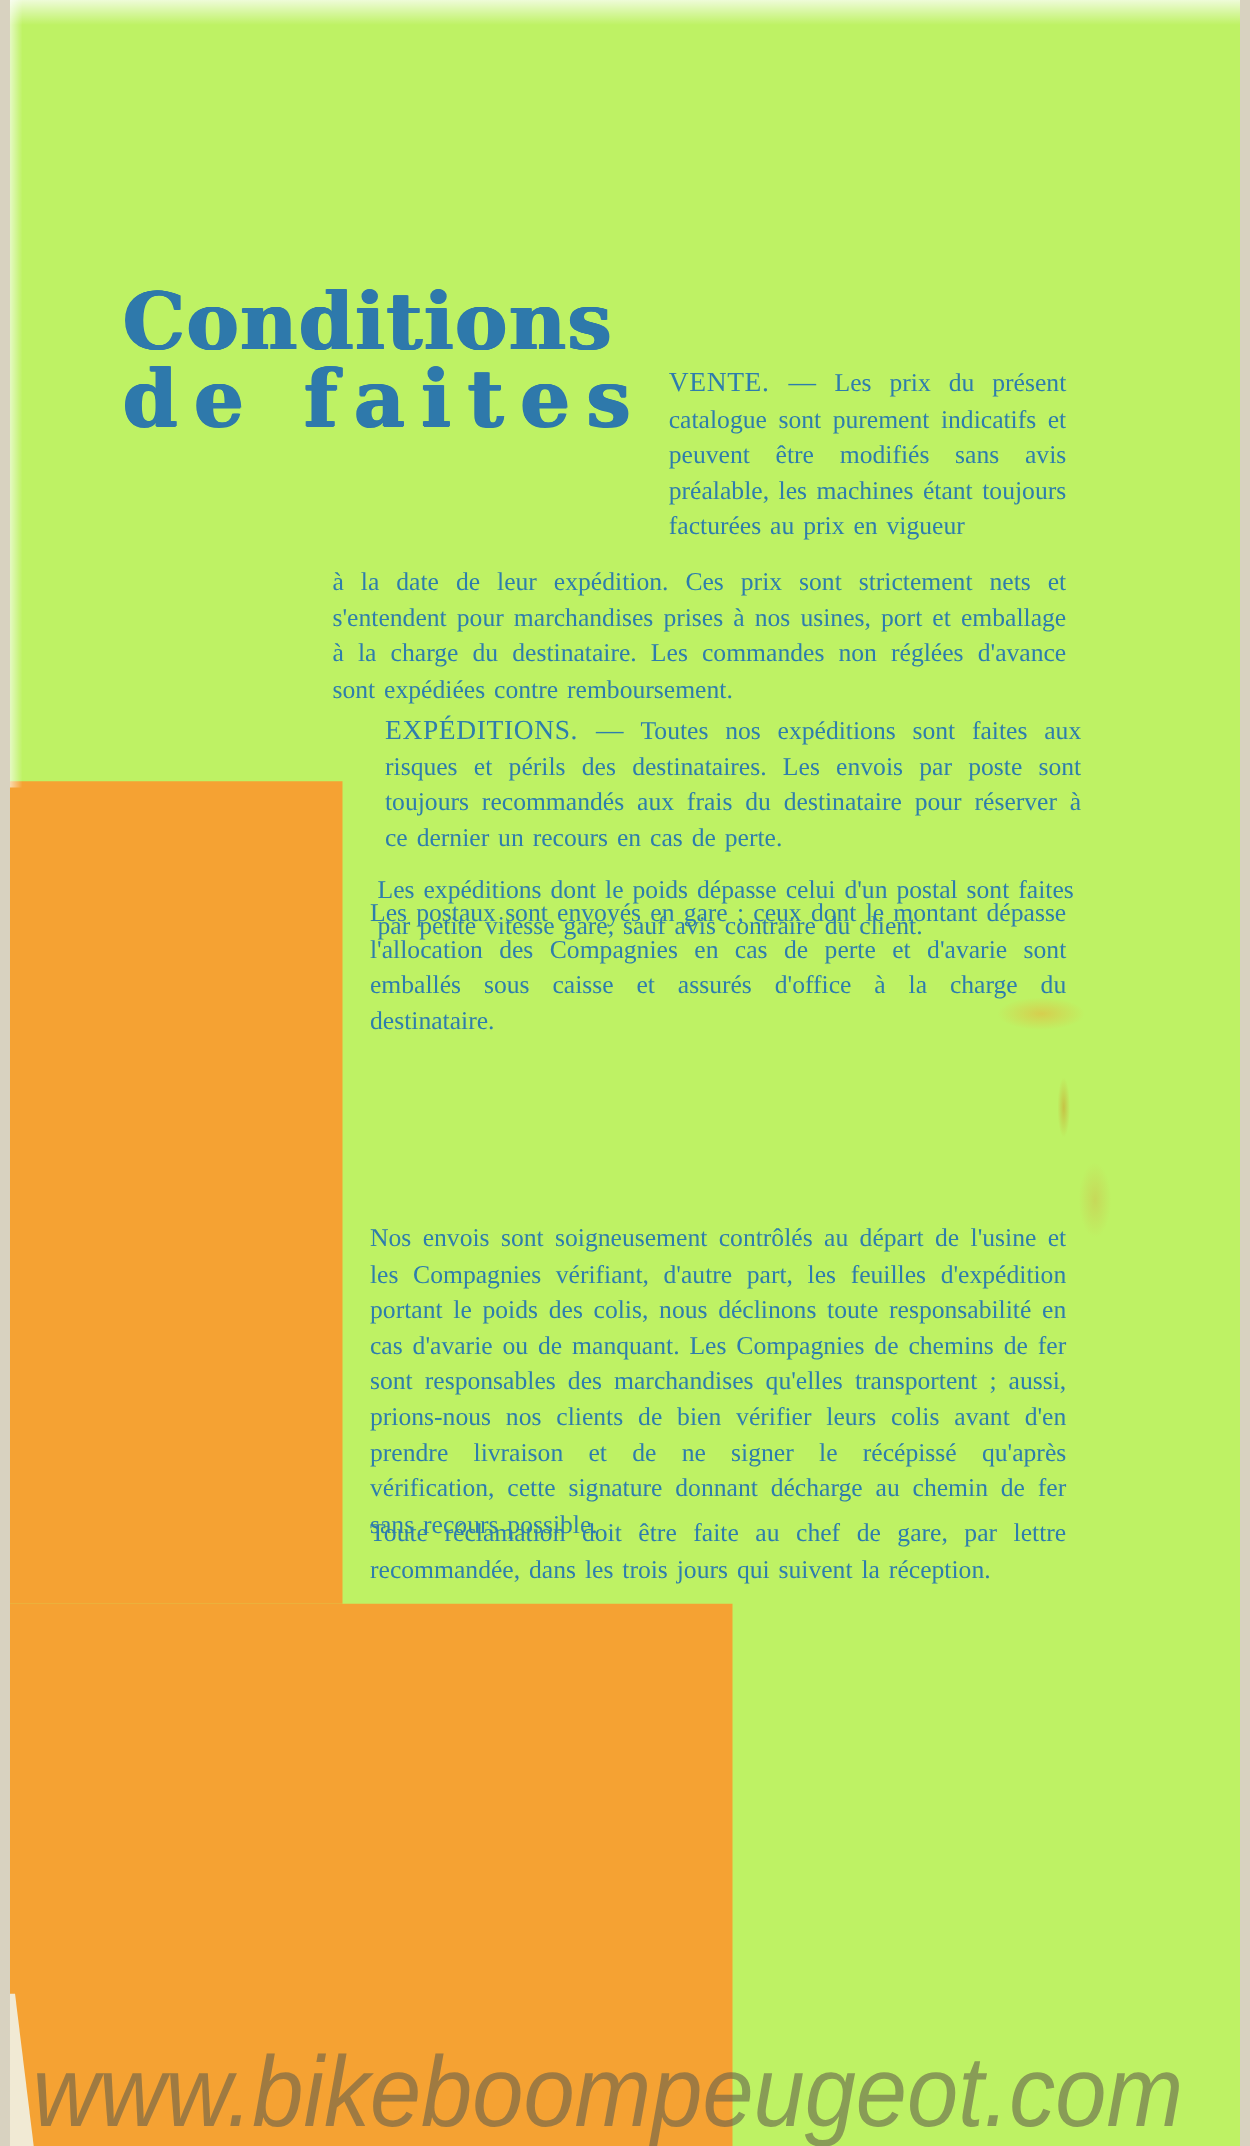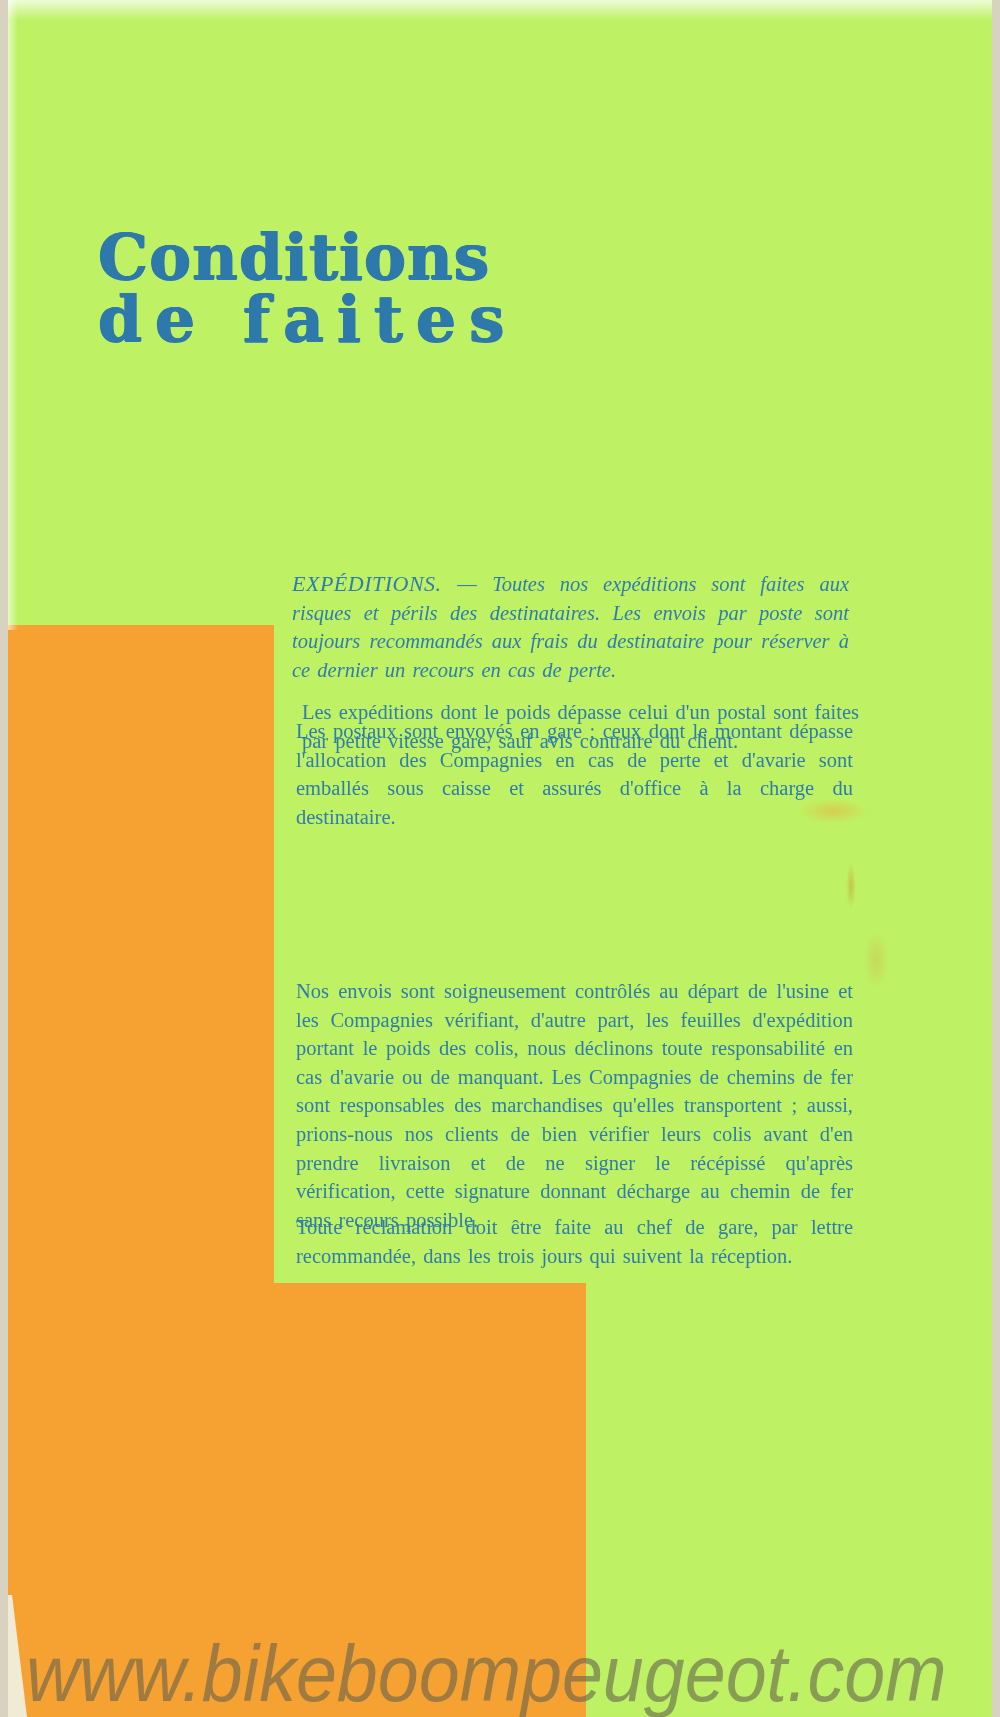--- a/index.html
+++ b/index.html
@@ -47,21 +47,21 @@
   .p{
     position:absolute;margin:0;
     color:#2e7dad;
     font-size:20.5px;line-height:28.6px;
     text-align:justify;
     word-spacing:2px;
   }
   .lead{font-size:22px;letter-spacing:.5px;}
   .vente-narrow{left:527px;top:292px;width:318px;}
   .vente-wide{left:258px;top:452px;width:587px;}
-  .par-exp{left:284px;top:570px;width:557px;font-style:italic;}
+  .par-exp{left:300px;top:570px;width:557px;}
   .par-3{left:294px;top:682px;width:557px;margin-top:16px;}
   .par-4{left:288px;top:717px;width:557px;}
   .par-5{left:288px;top:857px;width:557px;}
   .par-6{left:288px;top:977px;width:557px;}
   .par-7{left:288px;top:1213px;width:557px;}
 
   
   .watermark{
     position:absolute;left:18px;top:1634px;
     font-family:"Liberation Sans", sans-serif;
@@ -87,21 +87,26 @@
   <div class="scan-left"></div>
   <div class="stain-1"></div>
   <div class="stain-2"></div>
   <div class="stain-3"></div>
 
   <h1 class="title">
     <span class="t1">Conditions</span>
     <span class="t3">de faites</span>
   </h1>
 
+  <p class="p vente-narrow">
+    <span class="lead">VENTE. —</span>
+    <span>Les prix du présent catalogue sont purement indicatifs et peuvent être modifiés sans avis préalable, les machines étant toujours facturées au prix en vigueur</span>
+  </p>
 
+  <p class="p vente-wide">à la date de leur expédition. Ces prix sont strictement nets et s'entendent pour marchandises prises à nos usines, port et emballage à la charge du destinataire. Les commandes non réglées d'avance sont expédiées contre remboursement.</p>
 
   <p class="p par-exp">
     <span class="lead">EXPÉDITIONS. —</span>
     <span>Toutes nos expéditions sont faites aux risques et périls des destinataires. Les envois par poste sont toujours recommandés aux frais du destinataire pour réserver à ce dernier un recours en cas de perte.</span>
   </p>
 
   <p class="p par-3">Les expéditions dont le poids dépasse celui d'un postal sont faites par petite vitesse gare, sauf avis contraire du client.</p>
 
   <p class="p par-4">Les postaux sont envoyés en gare ; ceux dont le montant dépasse l'allocation des Compagnies en cas de perte et d'avarie sont emballés sous caisse et assurés d'office à la charge du destinataire.</p>
 

